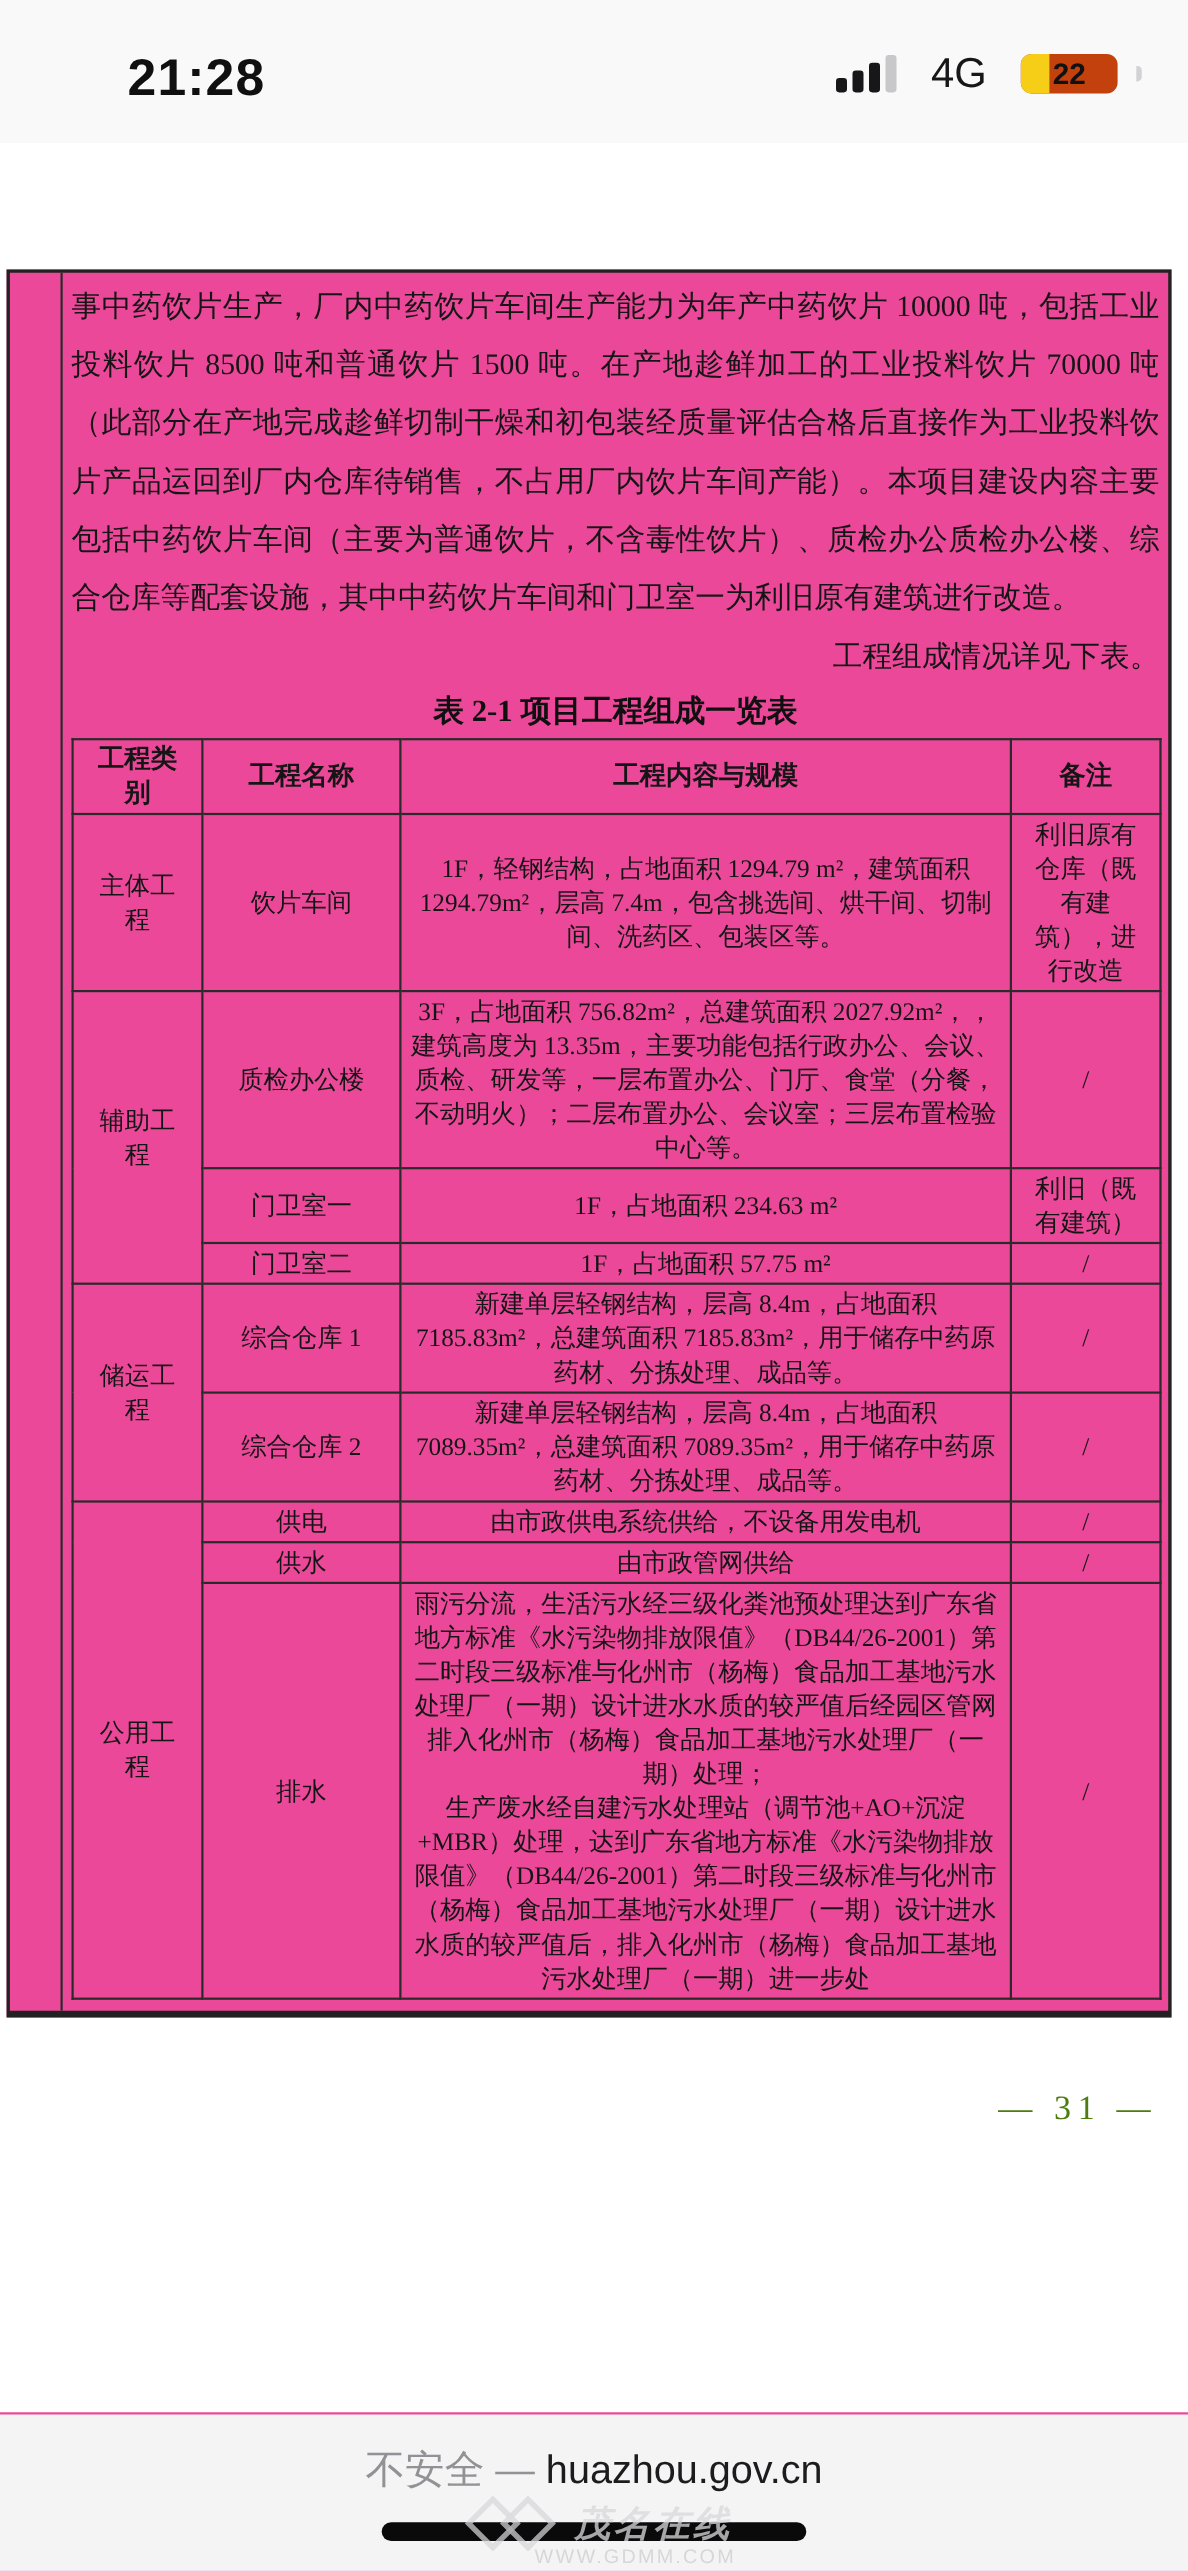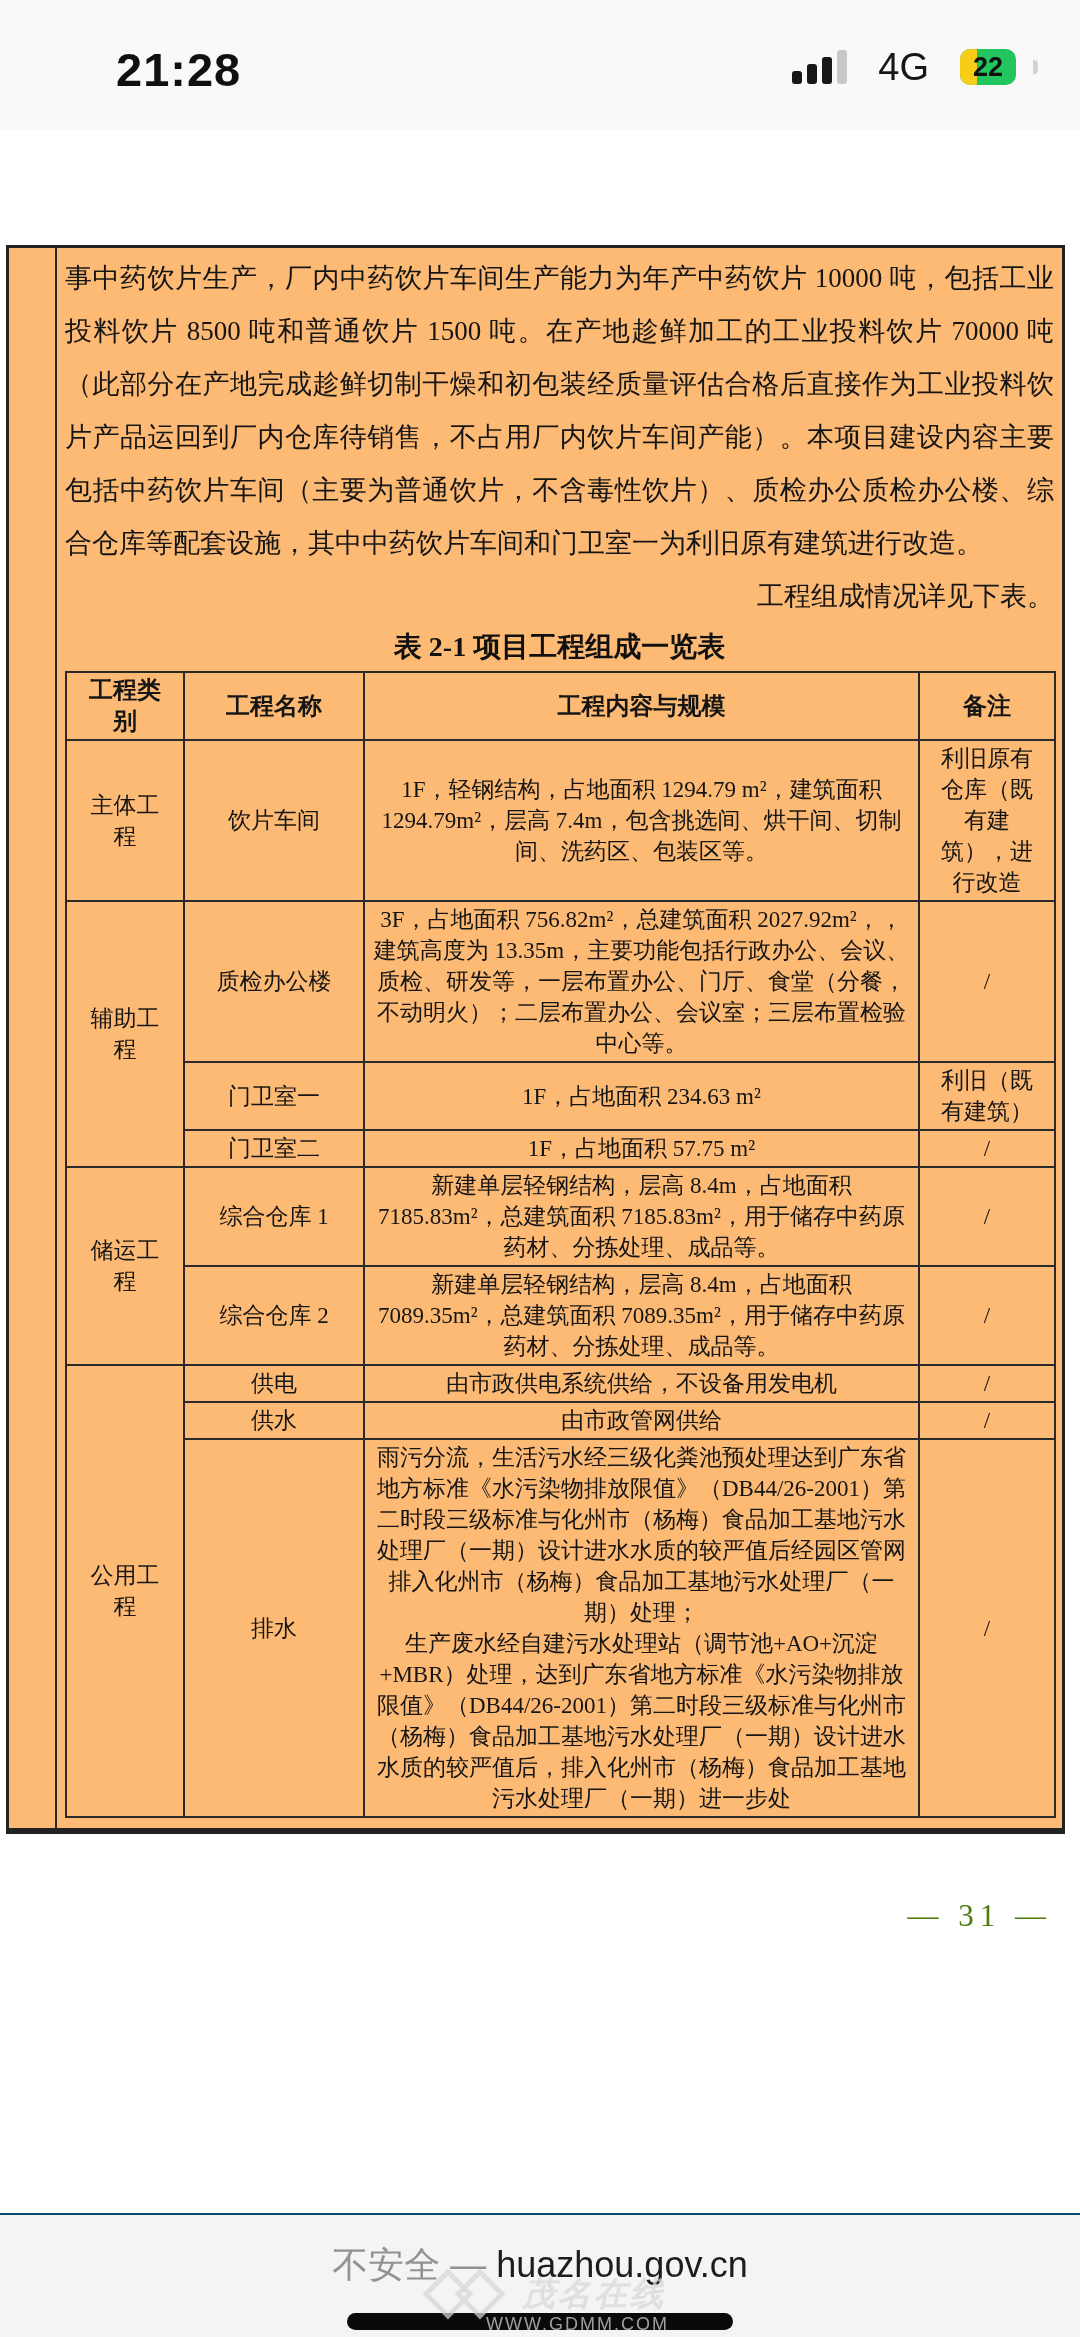--- a/index.html
+++ b/index.html
@@ -28,41 +28,41 @@
   }
   .signal { display:flex; align-items:flex-end; gap:5px; height:34px; }
   .signal .bar { width:10px; border-radius:3px; background:#17171a; }
   .signal .b1 { height:13px; } .signal .b2 { height:20px; }
   .signal .b3 { height:27px; } .signal .b4 { height:34px; background:#c8c8cb; }
   .net-label {
     font-family:"Liberation Sans","DejaVu Sans",sans-serif;
     font-size:38px; font-weight:500; color:#17171a;
   }
   .battery {
-    position:relative; width:56px; height:36px; border-radius:10px;
-    background:#22c55e; overflow:hidden;
+    position:relative; width:88px; height:36px; border-radius:10px;
+    background:#c2410c; overflow:hidden;
   }
   .battery-fill {
     position:absolute; left:0; top:0; bottom:0; width:30%;
     background:#f7ce17;
   }
   .battery-label {
     position:absolute; inset:0; display:flex; align-items:center; justify-content:center;
     font-family:"Liberation Sans","DejaVu Sans",sans-serif;
     font-size:27px; font-weight:700; color:#111;
   }
   .battery-nub {
     width:5px; height:14px; background:#d2d2d5;
     border-radius:0 4px 4px 0; margin-left:-14px;
   }
 
   
   .doc-page {
     position:absolute; left:6px; top:245px; width:1059px; height:1589px;
-    background:#fdba74;
+    background:#ec4899;
     border:3px solid #222222; border-bottom-width:6px;
     overflow:hidden;
   }
   .doc-rail {
     position:absolute; left:46px; top:0; bottom:0; width:2px; background:#2a2a2a;
   }
   .doc-content {
     position:absolute; left:56px; top:4px; width:989px;
   }
   .doc-paragraph {
@@ -92,22 +92,22 @@
   .project-table td.content div { text-align:center; }
 
   
   .page-number {
     position:absolute; top:1898px; right:28px;
     font-size:31px; color:#4d7c0f; letter-spacing:6px;
   }
 
   
   .browser-bar {
-    position:absolute; left:0; bottom:0; width:1080px; height:124px;
-    background:#f4f4f5; border-top:2px solid #0c4a6e;
+    position:absolute; left:0; bottom:0; width:1080px; height:144px;
+    background:#f4f4f5; border-top:2px solid #ec4899;
   }
   .url-pill {
     position:absolute; left:0; right:0; top:26px; text-align:center;
     font-family:"Liberation Sans","DejaVu Sans",sans-serif;
     font-size:36px; color:#1c1c1e;
   }
   .url-pill .insecure { color:#929296; }
   .url-pill .sep { color:#929296; padding:0 10px; }
   .home-indicator {
     position:absolute; left:347px; top:98px; width:386px; height:17px;

